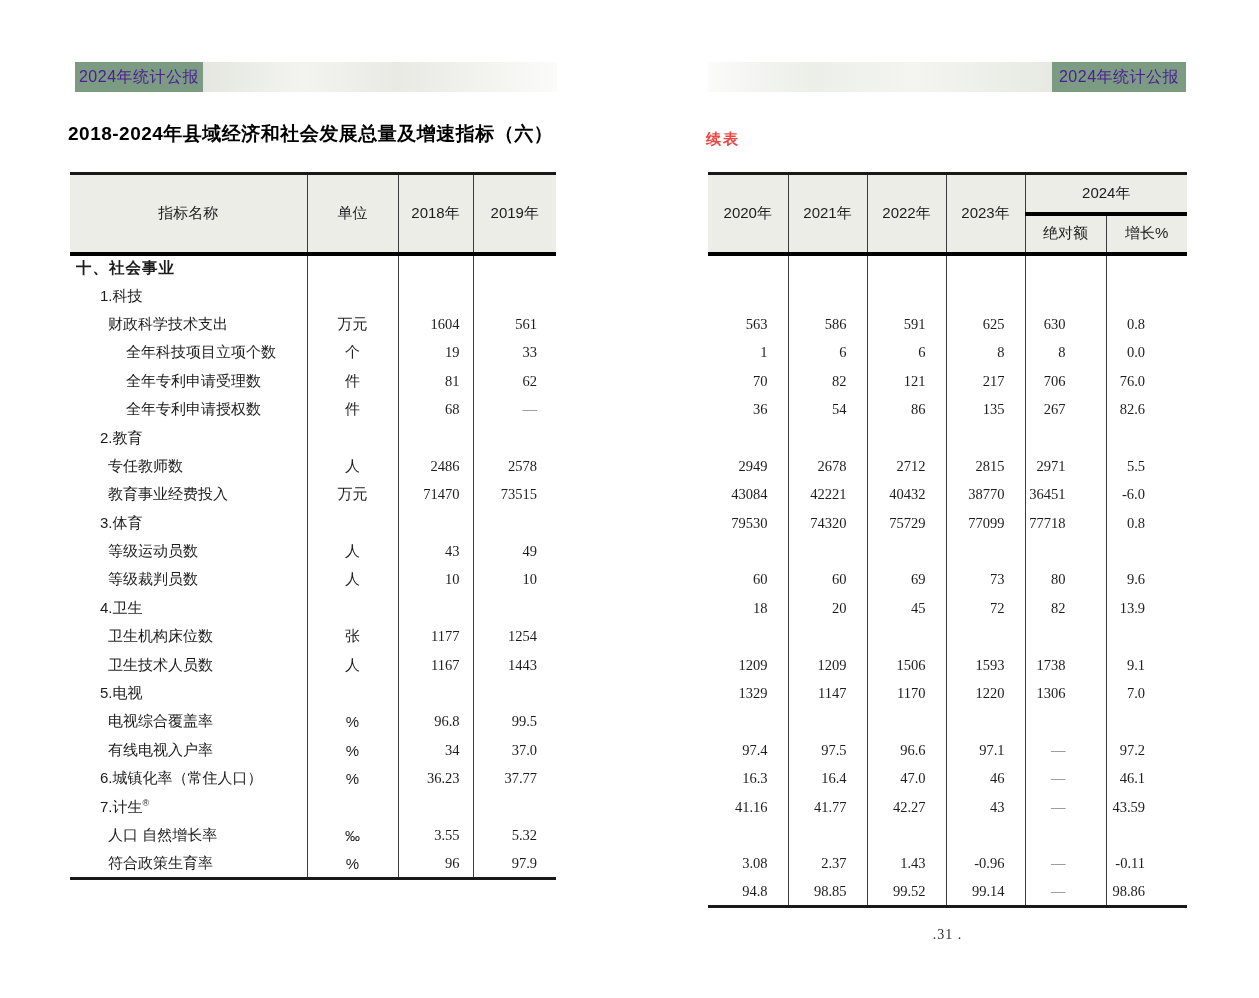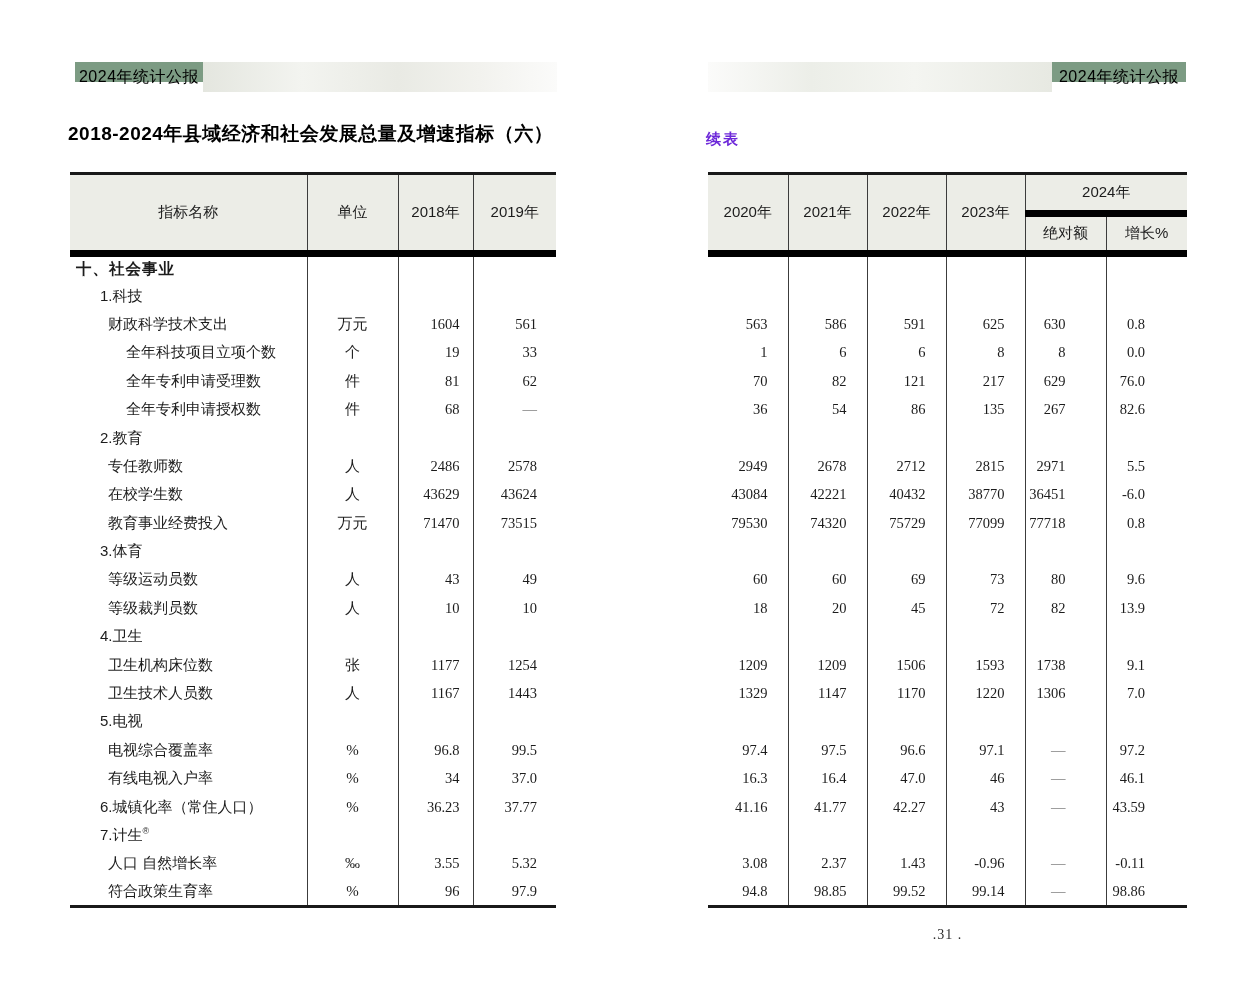--- a/index.html
+++ b/index.html
@@ -2,57 +2,57 @@
 <html><head>
 <meta charset="utf-8">
 <style>
   html,body{margin:0;padding:0;background:#ffffff;}
   .sheet{
     position:relative;width:1259px;height:998px;background:#ffffff;overflow:hidden;
     font-family:"Liberation Sans",sans-serif;color:#1c1c1c;
   }
   
   .badge{
-    position:absolute;top:62px;height:20px;background:#7c9b83;color:#000000;
+    position:absolute;top:62px;height:30px;background:#7c9b83;color:#4c1d95;
     font-size:16px;line-height:30px;text-align:center;letter-spacing:0.5px;
   }
   .badge-left{left:75px;width:128px;}
   .badge-right{left:1052px;width:134px;}
   .strip{
     position:absolute;top:62px;height:30px;
     background:linear-gradient(90deg,#e4e6df 0%,#f3f4f0 28%,#e9eae4 55%,#f2f2ee 78%,#fbfbfa 100%);
   }
   .strip-left{left:203px;width:354px;}
   .strip-right{left:708px;width:344px;
     background:linear-gradient(90deg,#fbfbfa 0%,#eceee8 30%,#f4f5f1 60%,#e7e9e2 100%);}
   
   .page-title{
     position:absolute;left:68px;top:121px;font-size:19px;font-weight:600;color:#000000;
     letter-spacing:0.5px;
   }
-  .cont-label{position:absolute;left:706px;top:130px;font-size:15px;font-weight:600;color:#6d28d9;letter-spacing:2px;}
+  .cont-label{position:absolute;left:706px;top:130px;font-size:15px;font-weight:600;color:#ef4444;letter-spacing:2px;}
   
   table.stat{
     position:absolute;top:172px;border-collapse:collapse;table-layout:fixed;
     border-top:3px solid #191919;border-bottom:3px solid #191919;
   }
   .table-left{left:70px;width:486px;}
   .table-right{left:708px;width:479px;}
   th{
     background:#ecede7;font-weight:400;font-size:15px;color:#1c1c1c;
-    border-bottom:7px solid #000000;padding:0;
+    border-bottom:4px solid #000000;padding:0;
   }
   .bl{border-left:1px solid #3c3c3c;}
   .table-left thead tr{height:80px;}
   .table-right thead tr{height:40px;}
   tbody tr{height:28.4px;}
   td{padding:0;font-size:15px;vertical-align:middle;background:#ffffff;}
   td.name-cell{text-align:left;white-space:nowrap;overflow:hidden;}
   td.name-cell.bold{font-weight:700;font-size:15.5px;letter-spacing:1px;}
-  td.unit-cell{text-align:center;font-size:15px;font-family:Liberation Serif, serif;}
+  td.unit-cell{text-align:center;font-size:15px;}
   td.num{
     font-family:"Liberation Serif","DejaVu Serif",serif;font-size:14.5px;text-align:right;
     white-space:nowrap;
   }
   td.c2018{padding-right:13px;}
   td.c2019{padding-right:19px;}
   td.cyear{padding-right:20px;}
   td.cabs{padding-right:40px;}
   td.cgrow{padding-right:42px;}
   td.dash{color:#7e7e7e;}
@@ -134,26 +134,20 @@
           <td class="name-cell" style="padding-left: 30px;">2.教育</td>
           <td class="unit-cell bl"></td>
           <td class="num bl c2018"></td>
           <td class="num bl c2019"></td>
         </tr>
         <tr>
           <td class="name-cell" style="padding-left: 38px;">专任教师数</td>
           <td class="unit-cell bl">人</td>
           <td class="num bl c2018">2486</td>
           <td class="num bl c2019">2578</td>
-        </tr>
-        <tr>
-          <td class="name-cell" style="padding-left: 38px;">在校学生数</td>
-          <td class="unit-cell bl">人</td>
-          <td class="num bl c2018">43629</td>
-          <td class="num bl c2019">43624</td>
         </tr>
         <tr>
           <td class="name-cell" style="padding-left: 38px;">教育事业经费投入</td>
           <td class="unit-cell bl">万元</td>
           <td class="num bl c2018">71470</td>
           <td class="num bl c2019">73515</td>
         </tr>
         <tr>
           <td class="name-cell" style="padding-left: 30px;">3.体育</td>
           <td class="unit-cell bl"></td>
@@ -288,21 +282,21 @@
           <td class="num bl cyear">6</td>
           <td class="num bl cyear">8</td>
           <td class="num bl cabs">8</td>
           <td class="num bl cgrow">0.0</td>
         </tr>
         <tr>
           <td class="num cyear">70</td>
           <td class="num bl cyear">82</td>
           <td class="num bl cyear">121</td>
           <td class="num bl cyear">217</td>
-          <td class="num bl cabs">629</td>
+          <td class="num bl cabs">706</td>
           <td class="num bl cgrow">76.0</td>
         </tr>
         <tr>
           <td class="num cyear">36</td>
           <td class="num bl cyear">54</td>
           <td class="num bl cyear">86</td>
           <td class="num bl cyear">135</td>
           <td class="num bl cabs">267</td>
           <td class="num bl cgrow">82.6</td>
         </tr>

